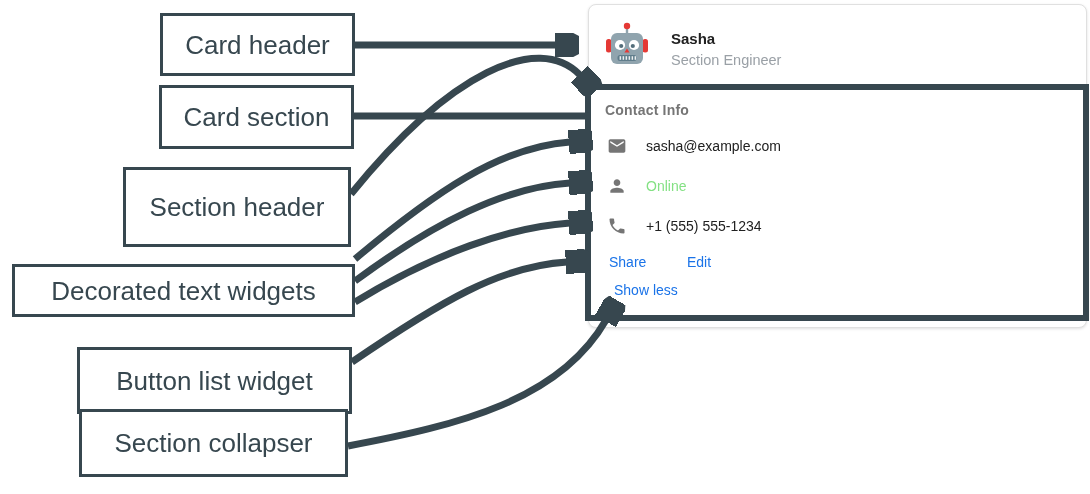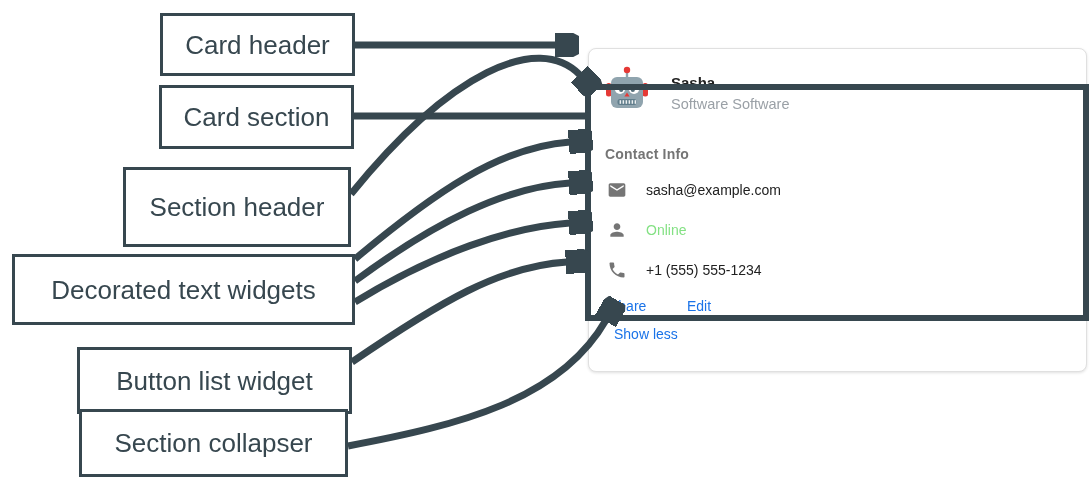--- a/index.html
+++ b/index.html
@@ -12,21 +12,21 @@
     position:absolute;box-sizing:border-box;border:3px solid #37474F;background:#ffffff;
     color:#37474F;font-size:26px;line-height:1;display:flex;align-items:center;justify-content:center;
     z-index:10;white-space:nowrap;
   }
   
   .arrows{position:absolute;left:0;top:0;z-index:30;pointer-events:none;}
   .arrows path{stroke:#37474F;stroke-width:7;fill:none;}
   
   .card{
     position:absolute;left:588px;top:4px;width:497px;height:322px;background:#ffffff;
-    border:1px solid #E0E0E0;border-radius:8px;box-shadow:0 1px 3px rgba(0,0,0,0.12);z-index:1;margin-top:44px;
+    border:1px solid #E0E0E0;border-radius:8px;box-shadow:0 1px 3px rgba(0,0,0,0.12);z-index:1;
   }
   .section-highlight{
     position:absolute;left:585px;top:84px;width:504px;height:237px;box-sizing:border-box;
     border:6px solid #37474F;z-index:20;pointer-events:none;background:transparent;
   }
   .avatar{position:absolute;left:16px;top:14px;width:44px;height:48px;}
   .name{position:absolute;left:82px;top:25px;font-size:15px;font-weight:600;color:#212121;}
   .subtitle{position:absolute;left:82px;top:47px;font-size:14.5px;color:#9AA0A6;}
   .section-title{position:absolute;left:16px;top:97px;font-size:14px;font-weight:600;color:#757575;letter-spacing:.2px;}
   .row{position:absolute;left:18px;height:20px;display:flex;align-items:center;}
@@ -57,21 +57,21 @@
         <polygon points="22,29.5 19.4,33.6 24.6,33.6" fill="#E53935"></polygon>
         <rect x="12.5" y="36" width="19" height="6" rx="2.5" fill="#607D8B"></rect>
         <rect x="14.6" y="37.2" width="1.5" height="3.6" fill="#ECEFF1"></rect>
         <rect x="17.6" y="37.2" width="1.5" height="3.6" fill="#ECEFF1"></rect>
         <rect x="20.6" y="37.2" width="1.5" height="3.6" fill="#ECEFF1"></rect>
         <rect x="23.6" y="37.2" width="1.5" height="3.6" fill="#ECEFF1"></rect>
         <rect x="26.6" y="37.2" width="1.5" height="3.6" fill="#ECEFF1"></rect>
         <rect x="29.6" y="37.2" width="1.5" height="3.6" fill="#ECEFF1"></rect>
       </svg>
       <div class="name">Sasha</div>
-      <div class="subtitle">Software Software</div>
+      <div class="subtitle">Section Engineer</div>
     </div>
 
     <div>
       <div class="section-title">Contact Info</div>
 
       <div class="row" style="top:131px">
         <span class="row-icon">
           <svg viewBox="0 0 24 24">
               <path d="M20 4H4c-1.1 0-2 .9-2 2v12c0 1.1.9 2 2 2h16c1.1 0 2-.9 2-2V6c0-1.1-.9-2-2-2zm0 4l-8 5-8-5V6l8 5 8-5v2z"></path>
             </svg>
@@ -104,21 +104,21 @@
 
       <span class="text-btn" style="left:25px;top:277px">Show less</span>
     </div>
   </div>
 
   <div class="section-highlight"></div>
 
   <div class="label-box" style="left:159px;top:85px;width:195px;height:64px">Card section</div>
   <div class="label-box" style="left:160px;top:13px;width:195px;height:63px">Card header</div>
   <div class="label-box" style="left:123px;top:167px;width:228px;height:80px">Section header</div>
-  <div class="label-box" style="left:12px;top:254px;width:343px;height:71px">Decorated text widgets</div>
+  <div class="label-box" style="left:12px;top:264px;width:343px;height:53px">Decorated text widgets</div>
   <div class="label-box" style="left:77px;top:347px;width:275px;height:67px">Button list widget</div>
   <div class="label-box" style="left:79px;top:409px;width:269px;height:68px">Section collapser</div>
 
   <svg class="arrows" width="1090" height="494" viewBox="0 0 1090 494">
     <defs>
       <marker id="ah" viewBox="0 0 10 10" refX="0.5" refY="5" markerWidth="3.4" markerHeight="3.4" orient="auto-start-reverse">
         <path d="M0,0 L10,5 L0,10 z" fill="#37474F" stroke="none"></path>
       </marker>
     </defs>
     <path d="M355,45 L556,45" marker-end="url(#ah)"></path>

